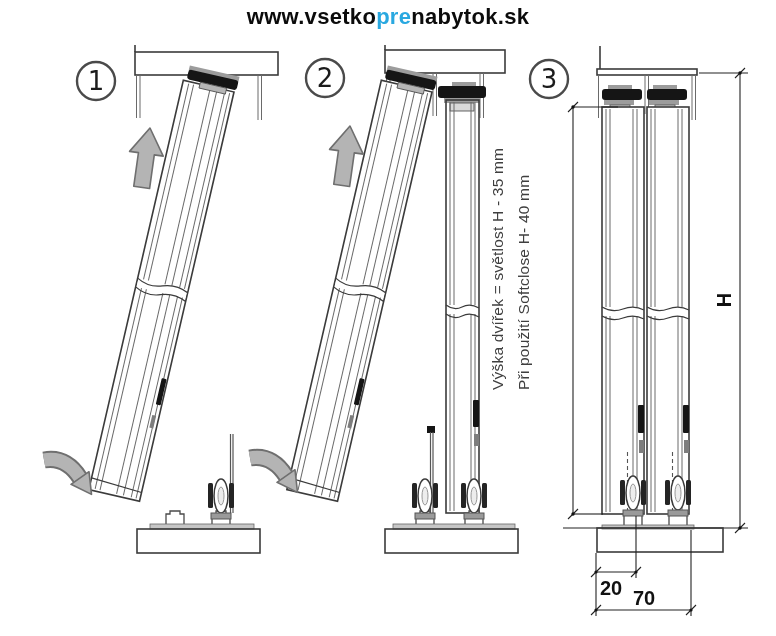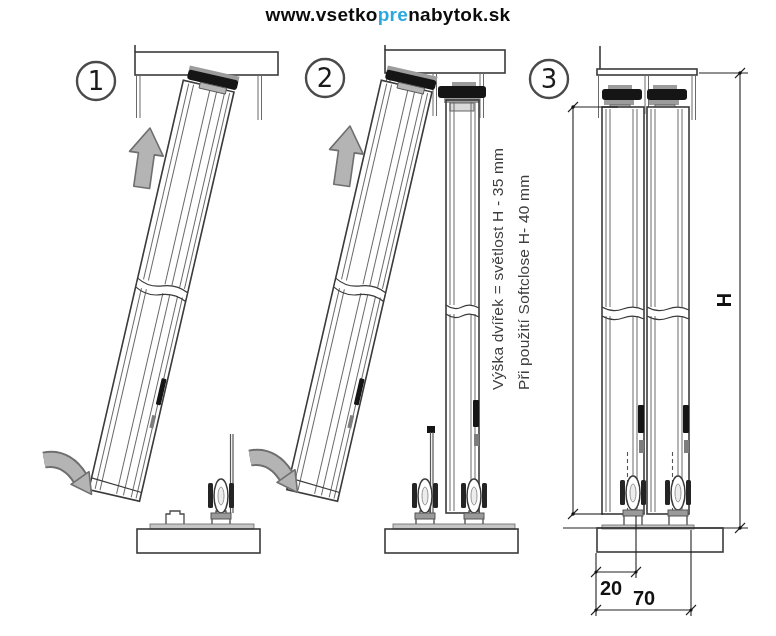--- a/index.html
+++ b/index.html
@@ -1,19 +1,19 @@
 <!DOCTYPE html>
 <html><head>
 <meta charset="utf-8">
 <style>
   html,body{margin:0;padding:0;background:#fff;}
   .canvas{position:relative;width:776px;height:636px;background:#ffffff;overflow:hidden;
           font-family:"Liberation Sans",sans-serif;}
   .site-title{position:absolute;top:4px;left:0;width:100%;text-align:center;
-              font-size:19px;font-weight:bold;letter-spacing:.3px;color:#0b0b0b;}
+              font-size:22px;font-weight:bold;letter-spacing:.3px;color:#0b0b0b;}
   .site-title .hl{color:#29a8e0;}
   svg{position:absolute;left:0;top:0;}
   svg text{font-family:"Liberation Sans",sans-serif;}
   .stepnum{font-family:"DejaVu Sans",sans-serif;font-size:26px;fill:#1b1b1b;}
   .dimtxt{font-weight:bold;font-size:20px;fill:#111;}
   .note{font-size:15.5px;fill:#3f3f3f;letter-spacing:.2px;}
   .mainln{stroke:#3b3b3b;stroke-width:1.6;fill:none;}
   .thinln{stroke:#6a6a6a;stroke-width:1;fill:none;}
   .dimln{stroke:#222;stroke-width:1.1;fill:none;}
 </style>

